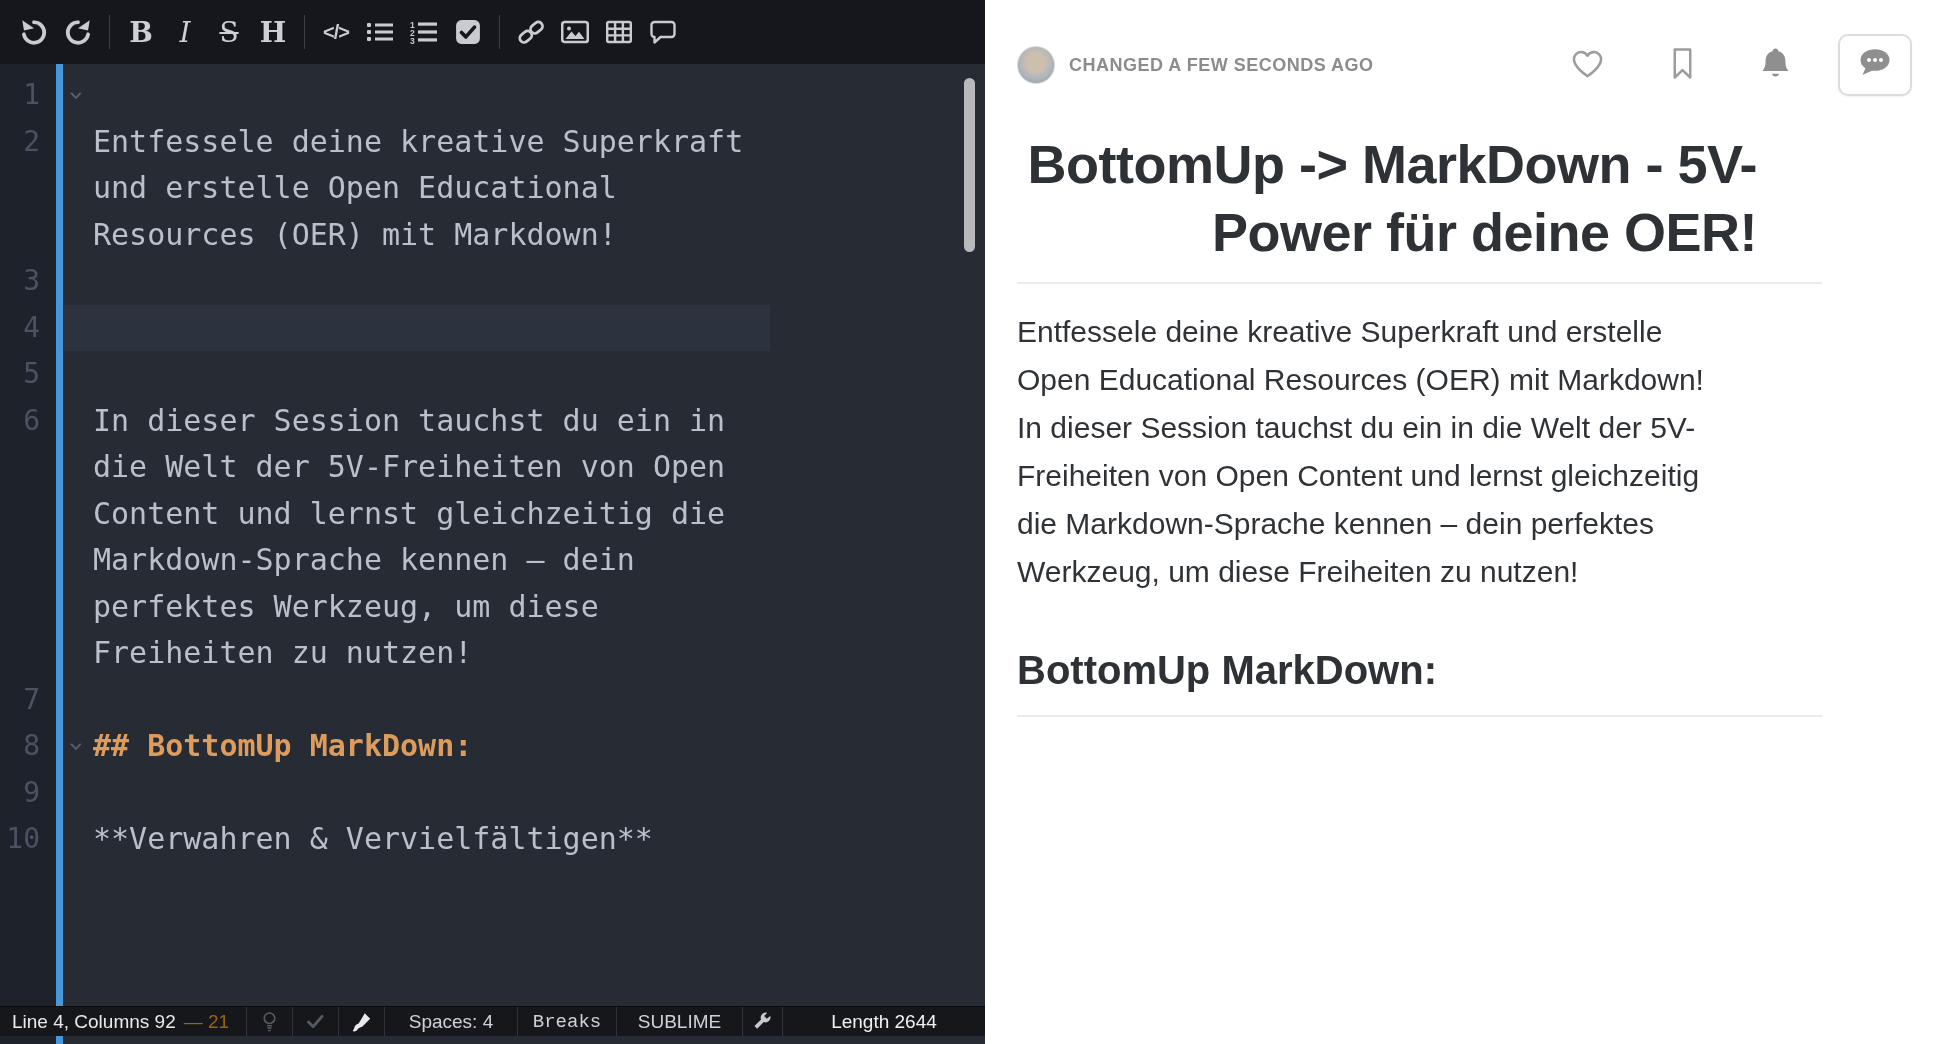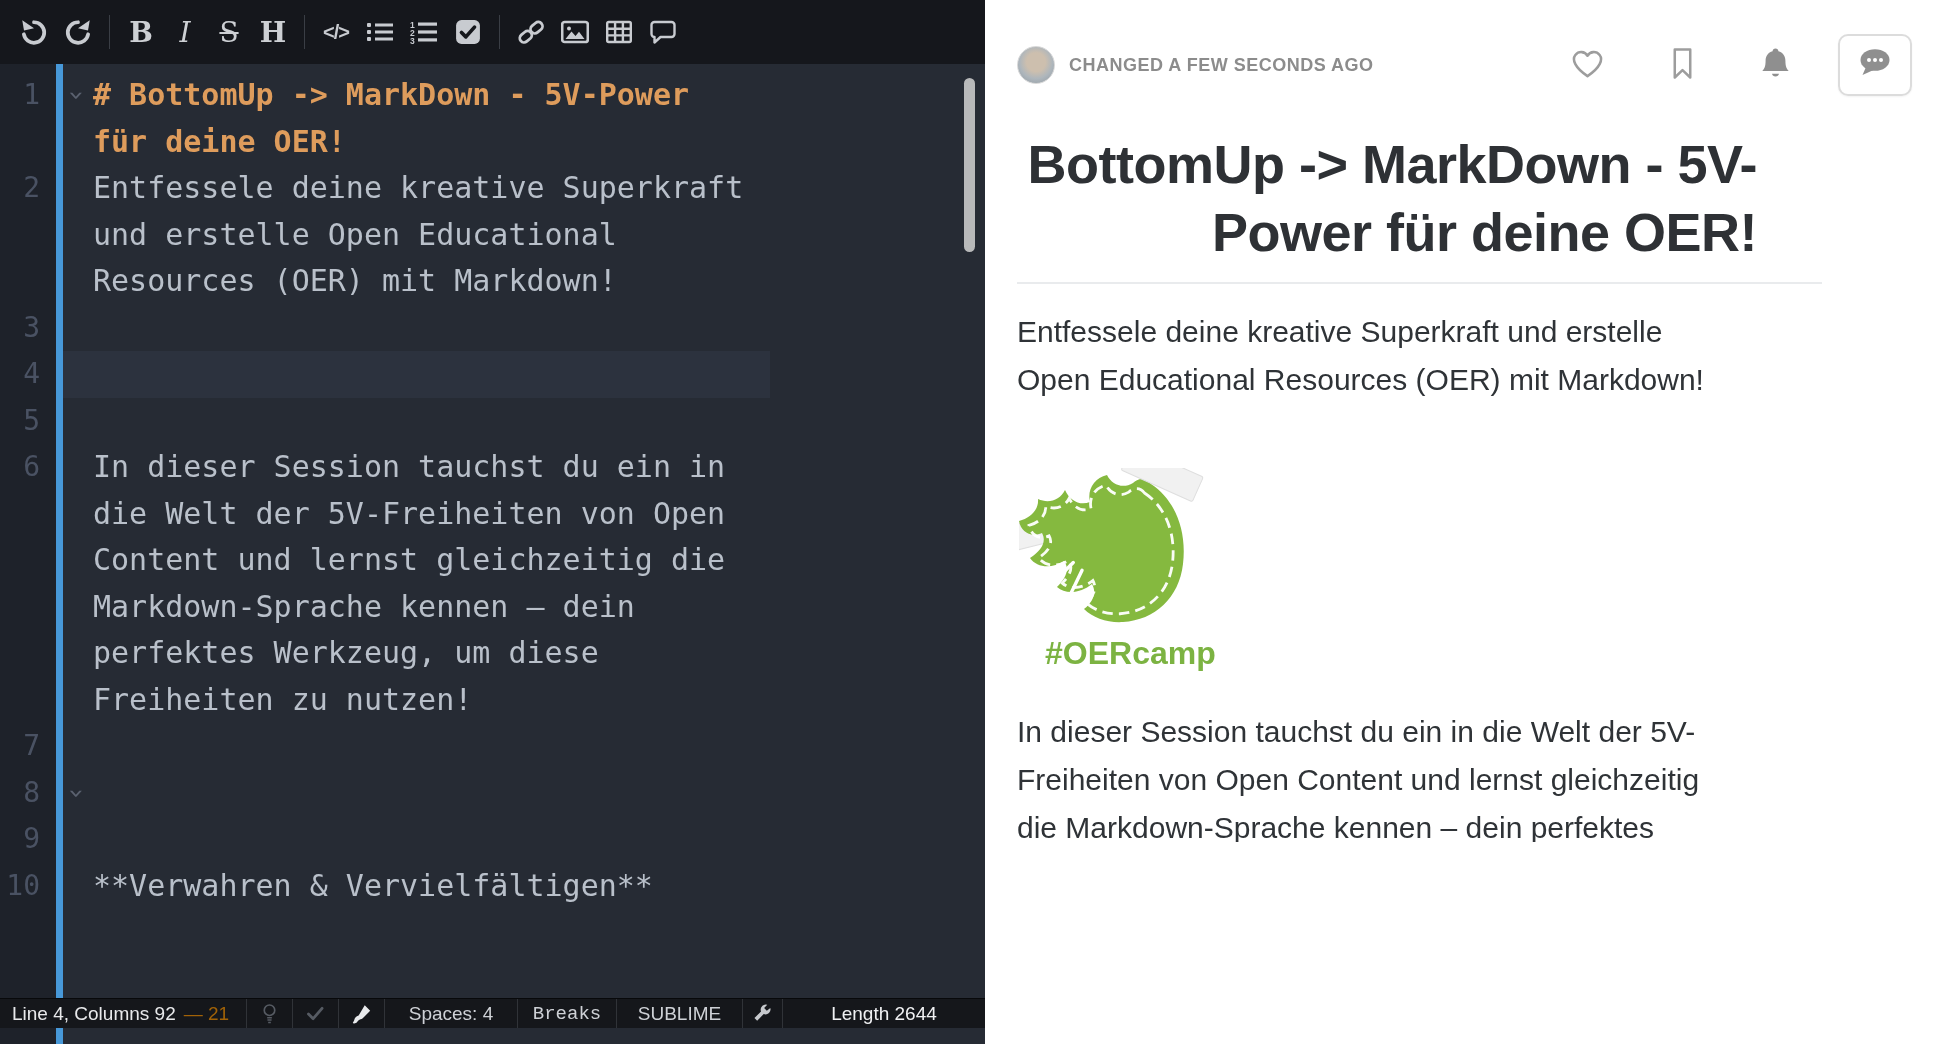--- a/index.html
+++ b/index.html
@@ -35,21 +35,21 @@
   .tok-heading { color:#de9c5c; font-weight:bold; }
   .tok-text    { color:#b9c0ca; }
   .tok-meta    { color:#ccd3dd; }
   .tok-bracket { color:#a5c261; }
   .tok-url     { color:#5fa8dd; }
   .cursor { display:inline-block; width:3px; height:33px; background:#61afef; vertical-align:text-bottom;
             margin:0 -1.5px; position:relative; top:5px; }
   .scroll-thumb { position:absolute; right:10px; top:14px; width:11px; height:174px; border-radius:6px;
                   background:#c9c9c9; opacity:.9; z-index:4; }
 
-  .statusbar { position:absolute; left:0; right:0; bottom:16px; height:30px; background:#15171b;
+  .statusbar { position:absolute; left:0; right:0; bottom:8px; height:30px; background:#15171b;
                border-top:1px solid #08090b; display:flex; align-items:stretch; z-index:7;
                font-size:19px; color:#ced1d6; }
   .seg { display:flex; align-items:center; justify-content:center; border-right:1px solid #303338;
          overflow:hidden; white-space:nowrap; flex:none; }
   .seg svg { display:block; }
   .seg-pos { width:247px; justify-content:flex-start; padding-left:12px; }
   .pos-main { color:#e8e9eb; }
   .pos-dim { color:#a16207; margin-left:8px; }
   .seg-icon { width:46px; }
   .seg-spaces { width:133px; }
@@ -199,21 +199,20 @@
     </div>
 
     <div class="editor-body">
       <div class="change-bar"></div>
       <div id="editor-lines">
           <div class="line">
             <span class="num">1</span>
             <span class="fold">
               <span class="fold-caret">›</span>
             </span>
-            <div class="content"><span class="tok-heading"># BottomUp -&gt; MarkDown - 5V-Power für deine OER!</span></div>
           </div>
           <div class="line">
             <span class="num">2</span>
             <span class="fold"></span>
             <div class="content"><span class="tok-text">Entfessele deine kreative Superkraft und erstelle Open Educational Resources (OER) mit Markdown!</span></div>
           </div>
           <div class="line">
             <span class="num">3</span>
             <span class="fold"></span>
             <div class="content"></div>
@@ -235,20 +234,21 @@
           <div class="line">
             <span class="num">7</span>
             <span class="fold"></span>
             <div class="content"></div>
           </div>
           <div class="line">
             <span class="num">8</span>
             <span class="fold">
               <span class="fold-caret">›</span>
             </span>
+            <div class="content"><span class="tok-heading">## BottomUp MarkDown:</span></div>
           </div>
           <div class="line">
             <span class="num">9</span>
             <span class="fold"></span>
             <div class="content"></div>
           </div>
           <div class="line">
             <span class="num">10</span>
             <span class="fold"></span>
             <div class="content"><span class="tok-text">**Verwahren &amp; Vervielfältigen**</span></div>
@@ -345,44 +345,20 @@
             </svg>
           </span>
         </span>
       </div>
     </div>
 
     <h1 class="doc-title">BottomUp -&gt; MarkDown - 5V-Power für deine OER!</h1>
     <hr class="rule">
     <p class="doc-p p1">Entfessele deine kreative Superkraft und erstelle Open Educational Resources (OER) mit Markdown!</p>
 
-    <div class="logo-block">
-      <svg viewBox="0 0 200 208" width="200" height="208">
-        <rect x="-16" y="52" width="66" height="25" rx="2" transform="rotate(-14 17 64)" fill="#f1f1f1" stroke="#dedede" opacity="0.95"></rect>
-        <path fill="#85b93f" d="M132,16
-          C156,32 168,62 164,96 C160,130 136,152 104,154 C89,155 74,150 65,141
-          C74,134 78,125 73,116 C62,125 47,127 38,119 C47,110 51,101 45,93
-          C33,101 18,100 11,90 C22,83 28,74 23,65 C12,70 2,64 0,53
-          C12,50 20,41 19,31 C30,36 41,32 46,22 C51,33 61,38 71,34
-          C68,22 75,10 88,7 C93,17 104,21 114,15 C118,11 126,8 132,16 Z"></path>
-        <rect x="104" y="-8" width="78" height="27" rx="2" transform="rotate(24 143 6)" fill="#f1f1f1" stroke="#dedede"></rect>
-        <path fill="none" stroke="#fff" stroke-width="3.2" stroke-dasharray="12 7" opacity="0.95" transform="translate(10,11) scale(0.875)" d="M132,16
-          C156,32 168,62 164,96 C160,130 136,152 104,154 C89,155 74,150 65,141
-          C74,134 78,125 73,116 C62,125 47,127 38,119 C47,110 51,101 45,93
-          C33,101 18,100 11,90 C22,83 28,74 23,65 C12,70 2,64 0,53
-          C12,50 20,41 19,31 C30,36 41,32 46,22 C51,33 61,38 71,34
-          C68,22 75,10 88,7 C93,17 104,21 114,15 C118,11 126,8 132,16 Z"></path>
-        <g stroke="#fff" stroke-width="3.4" fill="none" stroke-linecap="round" transform="rotate(-18 42 128)">
-          <circle cx="22" cy="124" r="9"></circle>
-          <circle cx="40" cy="140" r="9"></circle>
-          <path d="M29,118 L64,100 M47,134 L70,110"></path>
-        </g>
-        <text x="26" y="196" font-family="Liberation Sans, sans-serif" font-weight="bold" font-size="32" fill="#7cb342">#OERcamp</text>
-      </svg>
-    </div>
 
     <p class="doc-p p2">In dieser Session tauchst du ein in die Welt der 5V-Freiheiten von Open Content und lernst gleichzeitig die Markdown-Sprache kennen – dein perfektes Werkzeug, um diese Freiheiten zu nutzen!</p>
     <h2 class="doc-h2">BottomUp MarkDown:</h2>
     <hr class="rule">
 
     <div class="toc-handle">
       <span style="display:flex;flex-direction:column;gap:5px;margin-top:-14px;">
         <i style="display:block;width:20px;height:3px;background:#4f4f4f;"></i>
         <i style="display:block;width:20px;height:3px;background:#4f4f4f;"></i>
         <i style="display:block;width:20px;height:3px;background:#4f4f4f;"></i>

